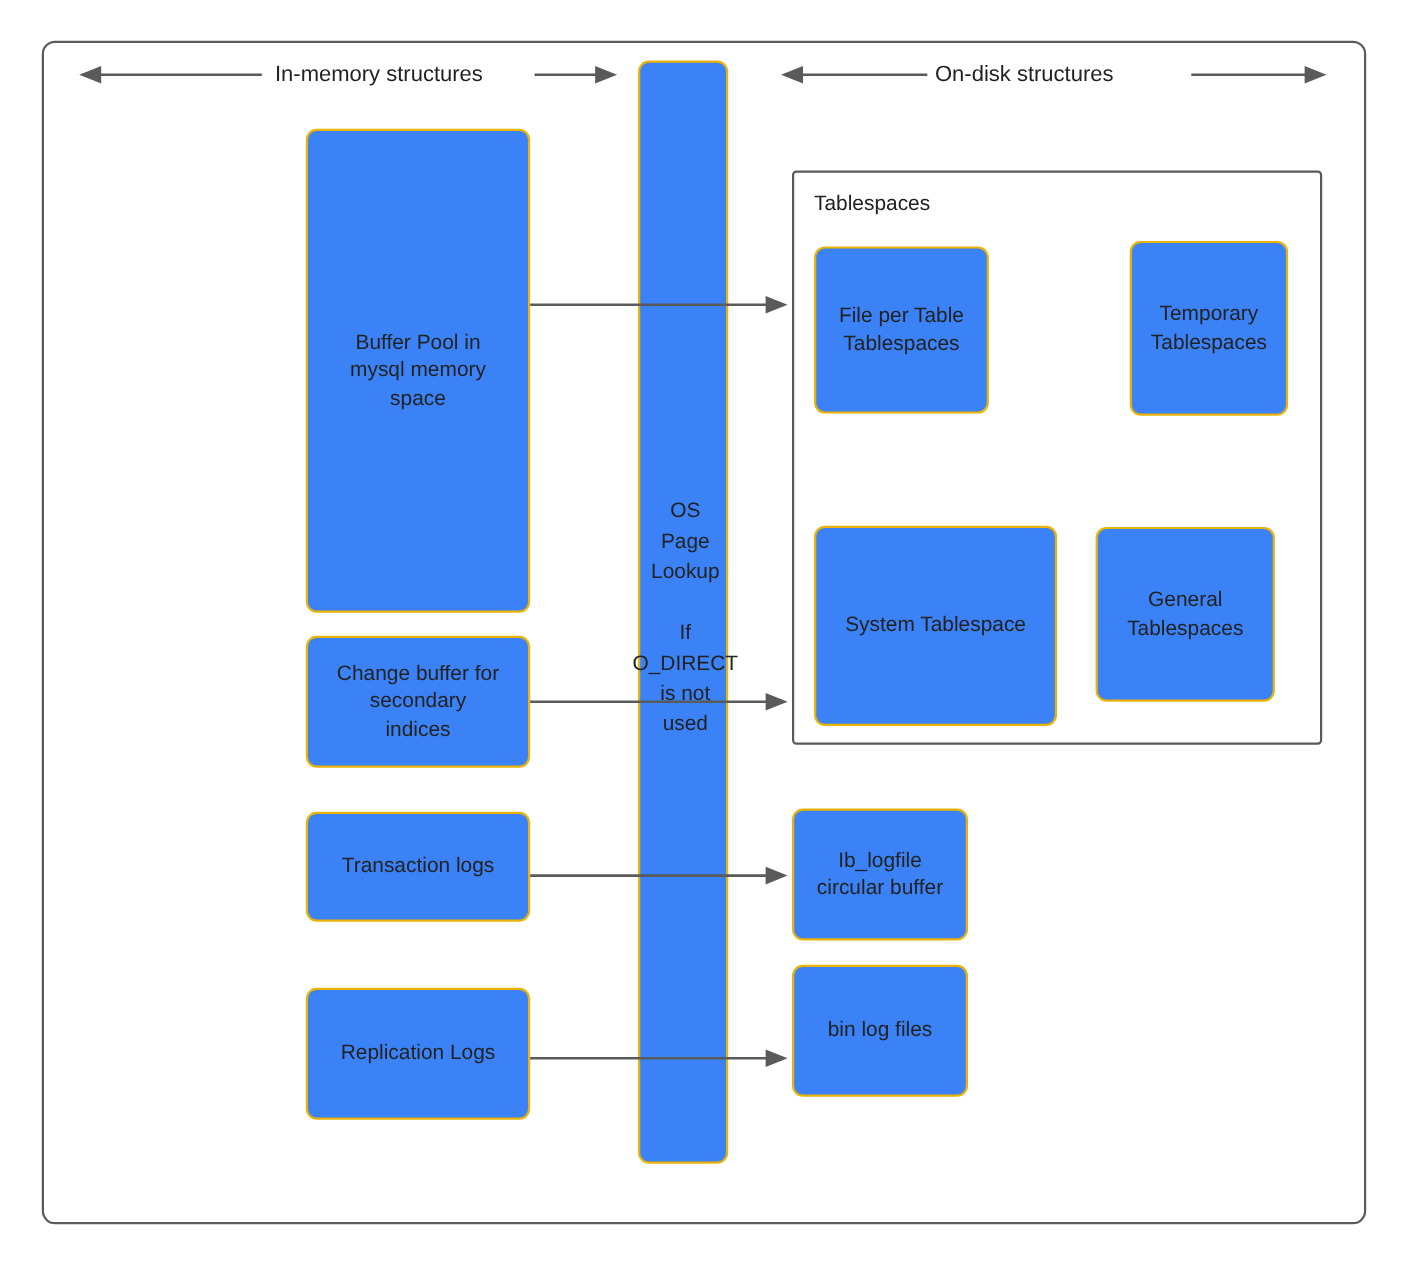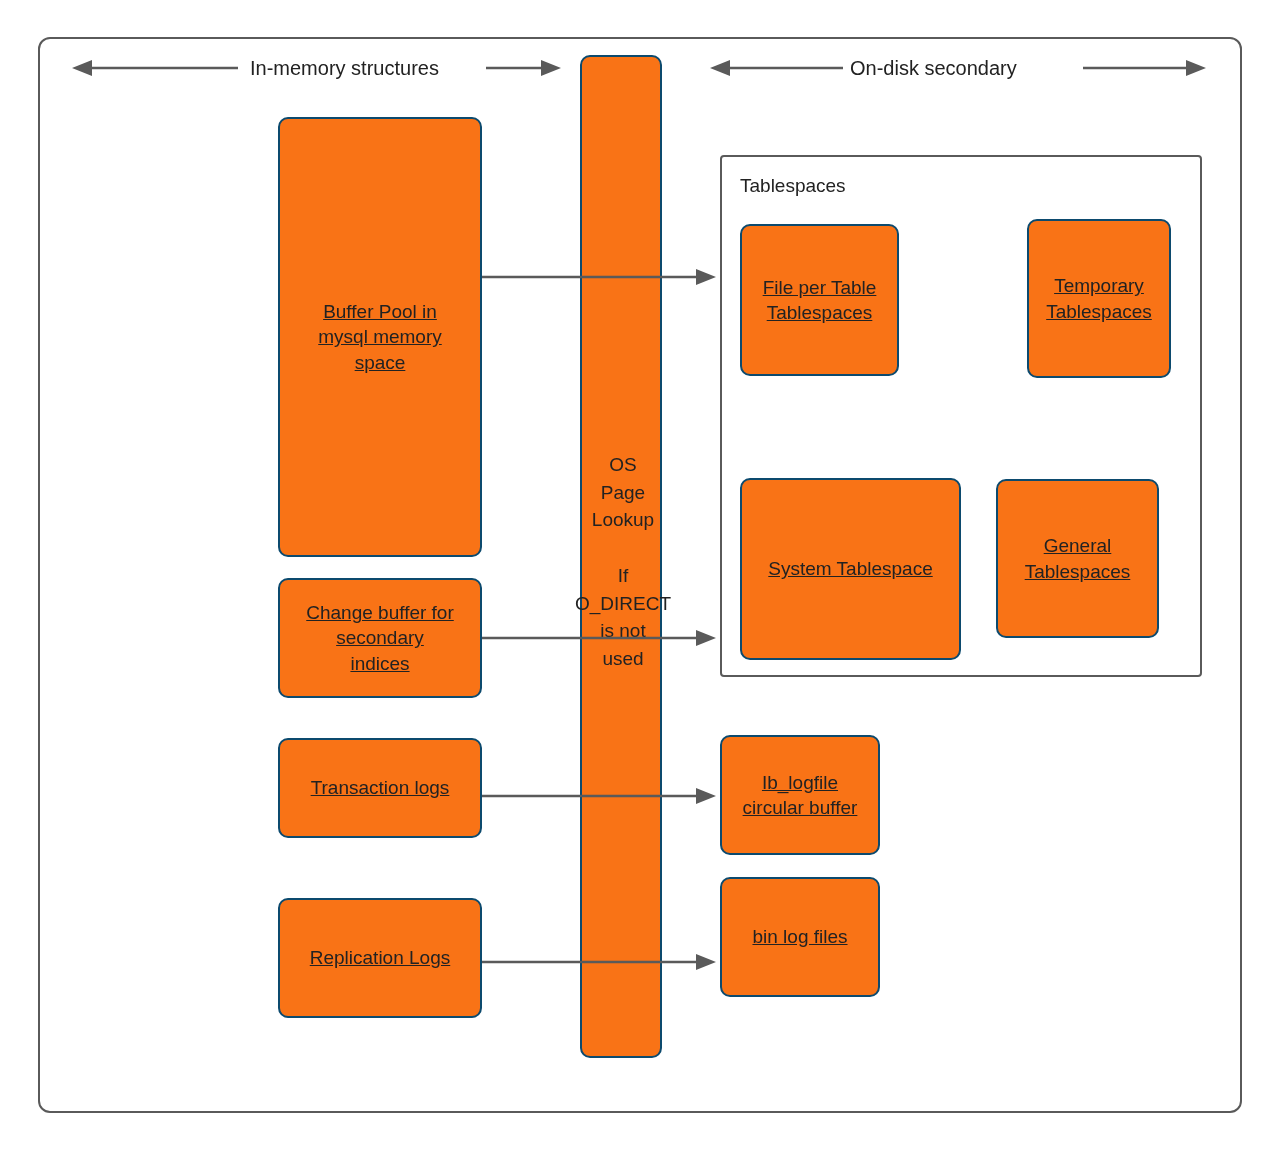--- a/index.html
+++ b/index.html
@@ -13,32 +13,31 @@
   #canvas {
     position: relative;
     width: 1280px;
     height: 1160px;
     background: #ffffff;
     overflow: hidden;
   }
   .node {
     position: absolute;
     box-sizing: border-box;
-    border: 2px solid #0c4a6e;
+    border: 2px solid #eab308;
     border-radius: 10px;
-    background: #f97316;
+    background: #3b82f6;
     display: flex;
     align-items: center;
     justify-content: center;
     text-align: center;
     color: #222222;
     font-size: 19px;
     line-height: 1.32;
     white-space: pre-line;
-    text-decoration: underline;
   }
   .outer-frame {
     position: absolute;
     box-sizing: border-box;
     border: 2px solid #5a5a5a;
     border-radius: 12px;
     background: transparent;
   }
   .group-box {
     position: absolute;
@@ -98,21 +97,21 @@
 </style>
 </head>
 <body>
 
 <div id="canvas">
 
   <div class="outer-frame" style="left:38px; top:37px; width:1204px; height:1076px;"></div>
 
   <div class="header-label" style="left:250px; top:57px; width:220px;">In-memory structures</div>
 
-  <div class="header-label" style="left:850px; top:57px; width:220px;">On-disk secondary</div>
+  <div class="header-label" style="left:850px; top:57px; width:220px;">On-disk structures</div>
 
   <svg class="edges">
 
     <line class="edge-line" x1="88" y1="68" x2="238" y2="68"></line>
     <polygon class="edge-head" points="72,68 92,60 92,76"></polygon>
 
     <line class="edge-line" x1="486" y1="68" x2="545" y2="68"></line>
     <polygon class="edge-head" points="561,68 541,60 541,76"></polygon>
 
     <line class="edge-line" x1="726" y1="68" x2="843" y2="68"></line>

